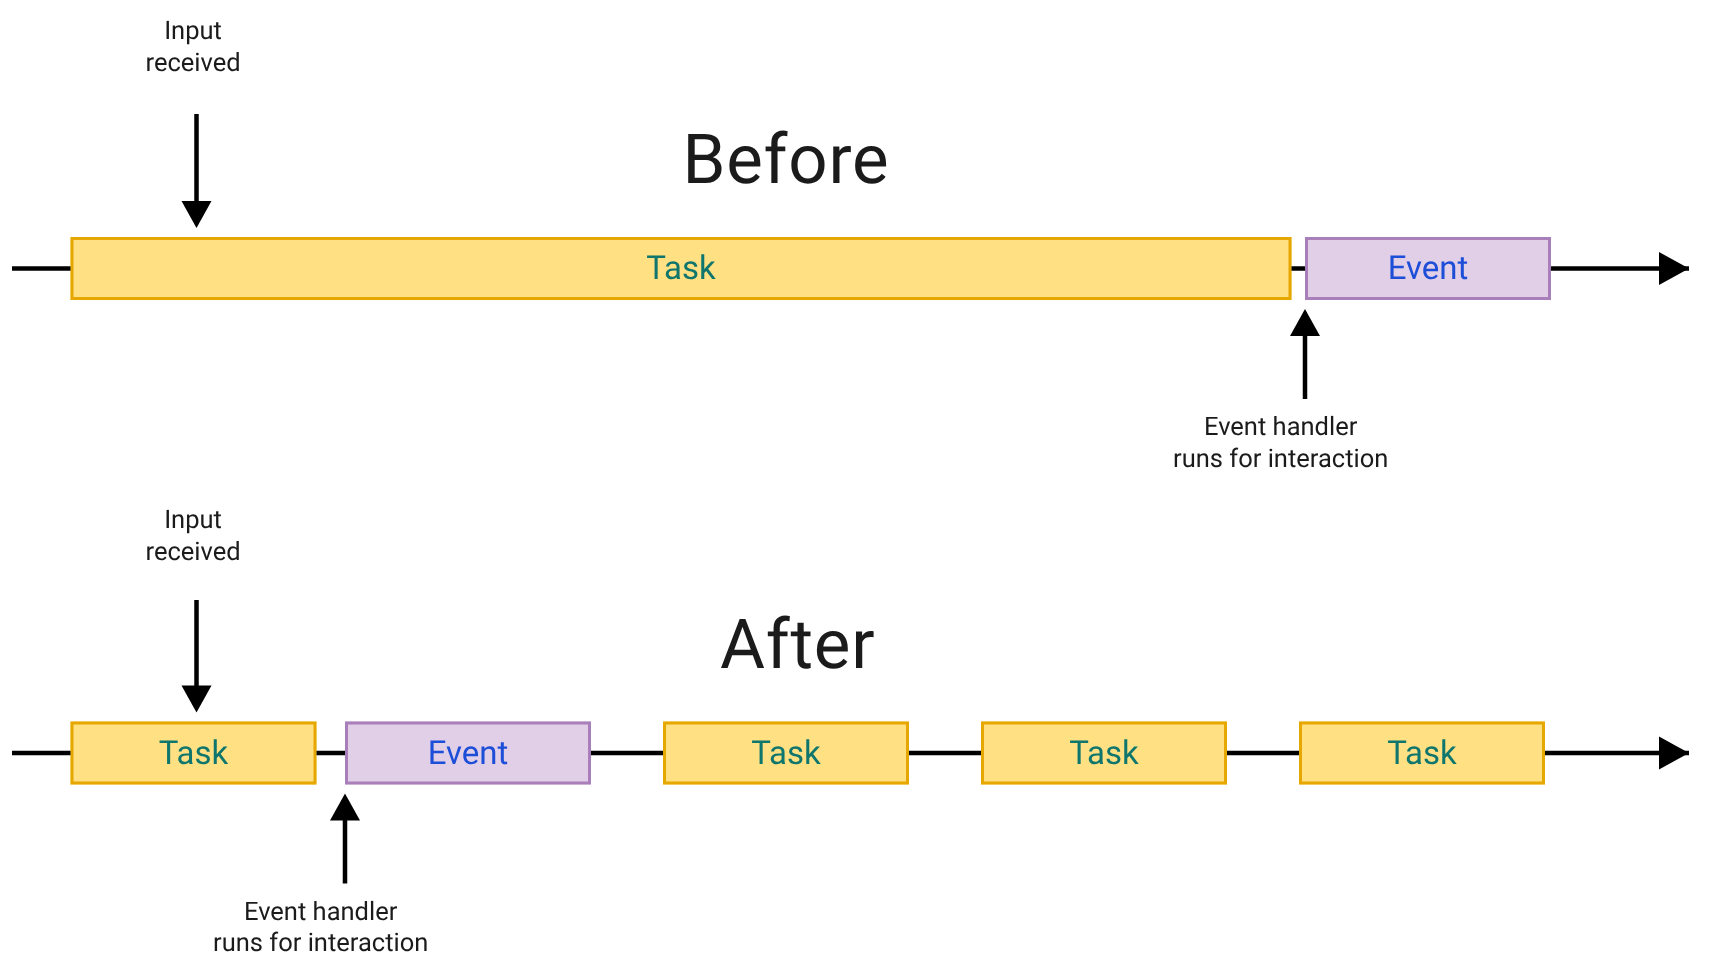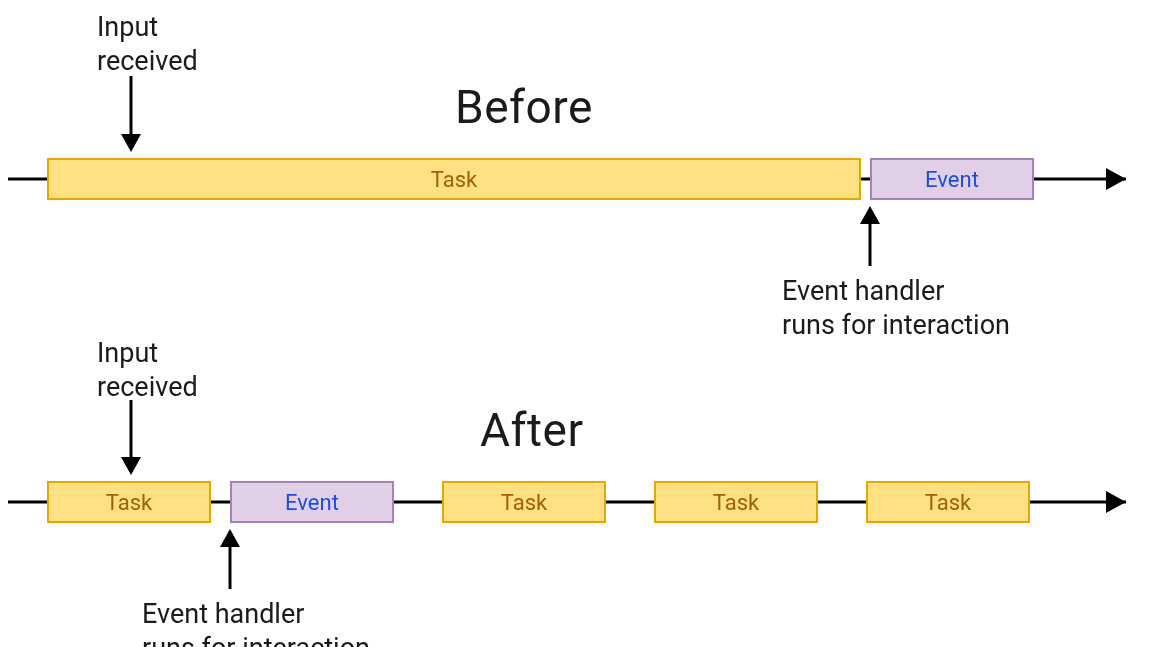--- a/index.html
+++ b/index.html
@@ -17,42 +17,43 @@
   .heading {
     position: absolute;
     font-size: 46px;
     font-weight: 400;
     letter-spacing: 0.5px;
     color: #1b1b1b;
     white-space: nowrap;
   }
   .ann {
     position: absolute;
-    font-size: 27px;
+    font-size: 17px;
     font-weight: 400;
     color: #1b1b1b;
+    text-align: center;
     line-height: 1.25;
     white-space: nowrap;
   }
   .box {
     position: absolute;
     height: 42px;
     box-sizing: border-box;
     border-width: 2px;
     border-style: solid;
     display: flex;
     align-items: center;
     justify-content: center;
     font-size: 22px;
     font-weight: 400;
   }
   .box.task {
     background: #ffe082;
     border-color: #e6a700;
-    color: #a16207;
+    color: #0f766e;
   }
   .box.event {
     background: #e1cfe8;
     border-color: #a87fb9;
     color: #1d4ed8;
   }
   svg.overlay {
     position: absolute;
     left: 0;
     top: 0;

